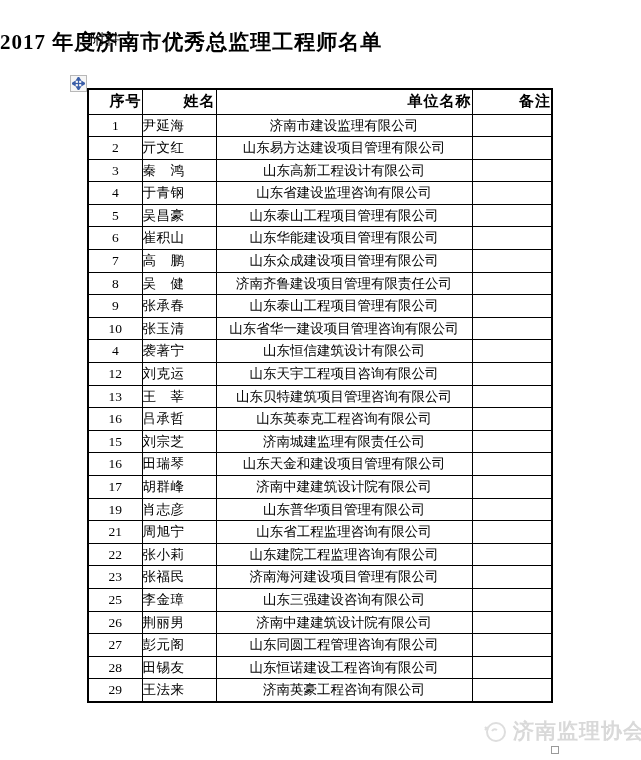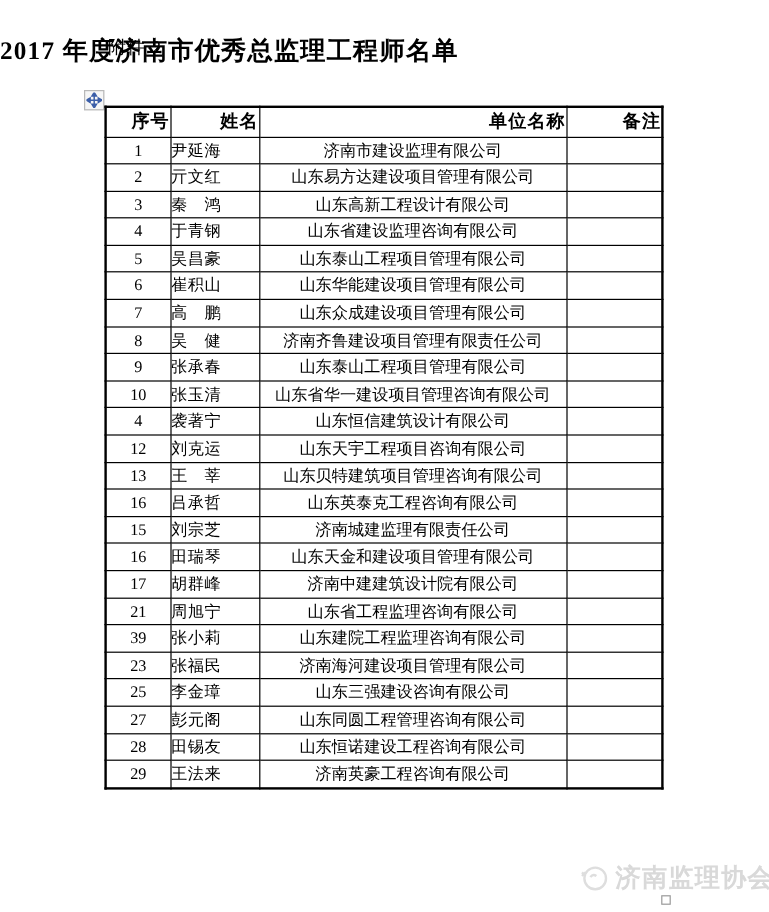--- a/index.html
+++ b/index.html
@@ -227,41 +227,53 @@
     <td class="c-company">山东天金和建设项目管理有限公司</td>
     <td class="c-remark"></td>
   </tr>
       <tr>
     <td class="c-no">17</td>
     <td class="c-name">胡群峰</td>
     <td class="c-company">济南中建建筑设计院有限公司</td>
     <td class="c-remark"></td>
   </tr>
       <tr>
+    <td class="c-no">19</td>
+    <td class="c-name">肖志彦</td>
+    <td class="c-company">山东普华项目管理有限公司</td>
+    <td class="c-remark"></td>
+  </tr>
+      <tr>
     <td class="c-no">21</td>
     <td class="c-name">周旭宁</td>
     <td class="c-company">山东省工程监理咨询有限公司</td>
     <td class="c-remark"></td>
   </tr>
       <tr>
-    <td class="c-no">39</td>
+    <td class="c-no">22</td>
     <td class="c-name">张小莉</td>
     <td class="c-company">山东建院工程监理咨询有限公司</td>
     <td class="c-remark"></td>
   </tr>
       <tr>
     <td class="c-no">23</td>
     <td class="c-name">张福民</td>
     <td class="c-company">济南海河建设项目管理有限公司</td>
     <td class="c-remark"></td>
   </tr>
       <tr>
     <td class="c-no">25</td>
     <td class="c-name">李金璋</td>
     <td class="c-company">山东三强建设咨询有限公司</td>
+    <td class="c-remark"></td>
+  </tr>
+      <tr>
+    <td class="c-no">26</td>
+    <td class="c-name">荆丽男</td>
+    <td class="c-company">济南中建建筑设计院有限公司</td>
     <td class="c-remark"></td>
   </tr>
       <tr>
     <td class="c-no">27</td>
     <td class="c-name">彭元阁</td>
     <td class="c-company">山东同圆工程管理咨询有限公司</td>
     <td class="c-remark"></td>
   </tr>
       <tr>
     <td class="c-no">28</td>

